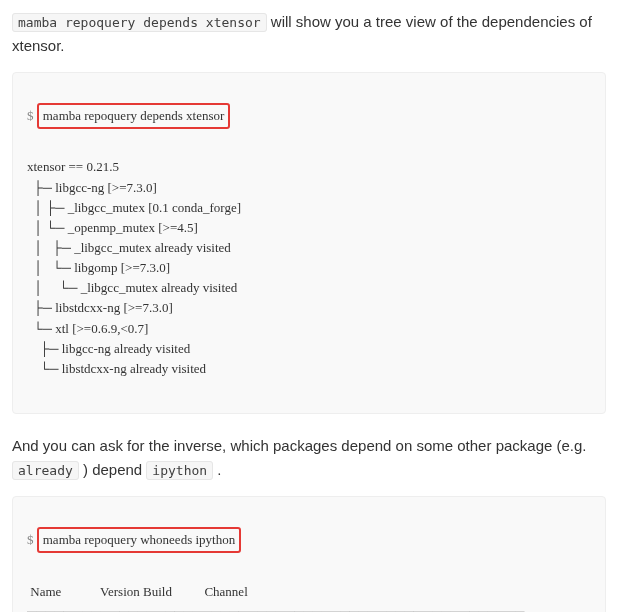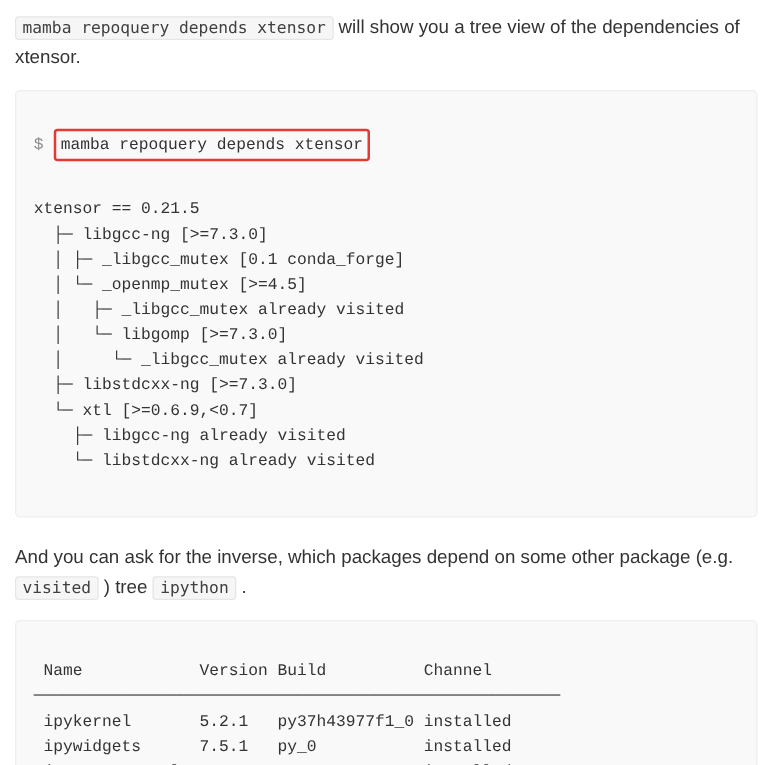--- a/index.html
+++ b/index.html
@@ -20,21 +20,21 @@
     border: 1px solid #e6e6e6;
     border-radius: 3px;
     padding: 1px 5px;
     color: #404040;
   }
   .codeblock {
     background: #f9f9f9;
     border: 1px solid #eee;
     border-radius: 4px;
     padding: 10px 14px 14px 14px;
-    font-family: Liberation Mono, monospace;
+    font-family: Liberation Serif, serif;
     font-size: 13px;
     line-height: 1.55;
     color: #333;
     white-space: pre;
     overflow: hidden;
     margin-bottom: 20px;
   }
   .cmd-line { margin-bottom: 8px; }
   .prompt { color: #888; }
   .hl {
@@ -60,22 +60,23 @@
   │   ├─ _libgcc_mutex already visited
   │   └─ libgomp [&gt;=7.3.0]
   │     └─ _libgcc_mutex already visited
   ├─ libstdcxx-ng [&gt;=7.3.0]
   └─ xtl [&gt;=0.6.9,&lt;0.7]
     ├─ libgcc-ng already visited
     └─ libstdcxx-ng already visited</div>
 </div>
 
 <p>
-  <span>And you can ask for the inverse, which packages depend on some other package (e.g. </span><span class="code-inline">visited</span><span> ) tree </span><span class="code-inline">ipython</span><span> .</span>
+  <span>And you can ask for the inverse, which packages depend on some other package (e.g. </span><span class="code-inline">already</span><span> ) depend </span><span class="code-inline">ipython</span><span> .</span>
 </p>
 
 <div class="codeblock">
+<div class="cmd-line"><span class="prompt">$</span> <span class="hl">mamba repoquery whoneeds ipython</span></div>
 <div> Name            Version Build          Channel
 ──────────────────────────────────────────────────────
  ipykernel       5.2.1   py37h43977f1_0 installed
  ipywidgets      7.5.1   py_0           installed
  jupyter_console 6.1.0   py_1           installed</div>
 </div>
 
 </body></html>

